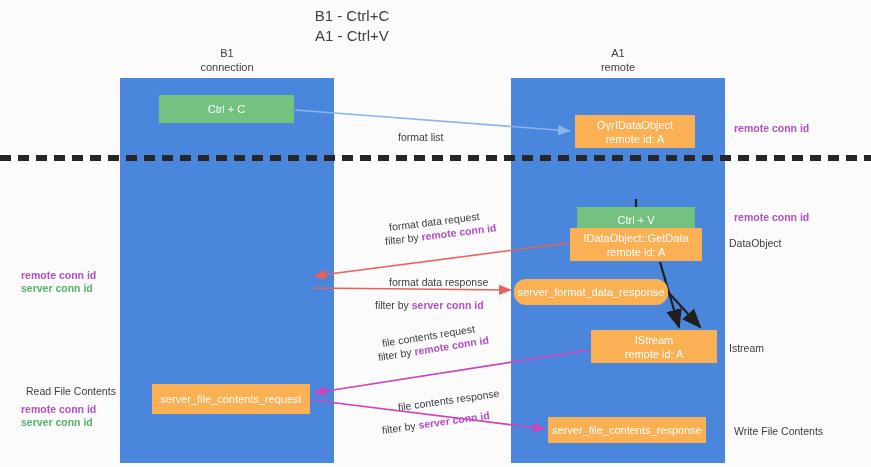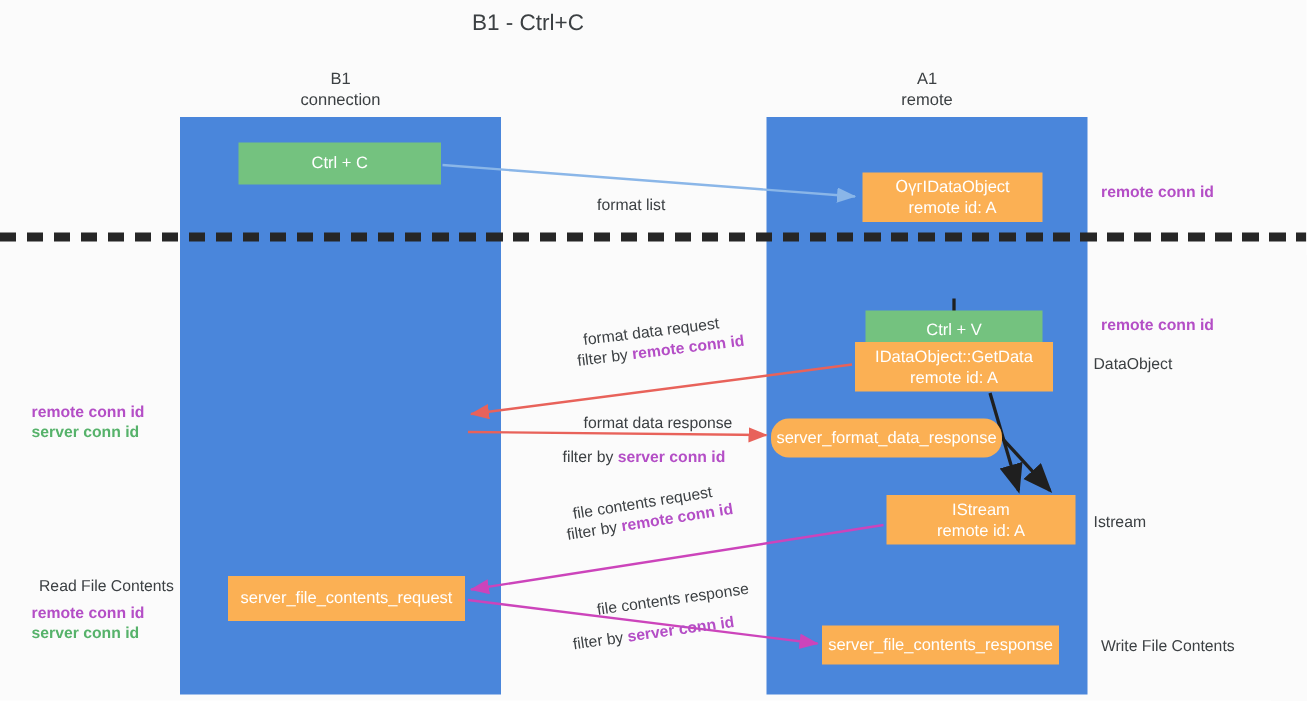--- a/index.html
+++ b/index.html
@@ -138,20 +138,21 @@
 </head>
 <body>
 
 <div id="canvas">
 
   <div class="lane" id="lane-b1"></div>
   <div class="lane" id="lane-a1"></div>
 
   <div class="title-block">
     <div>B1 - Ctrl+C</div>
+    <div>A1 - Ctrl+V</div>
   </div>
 
   <div class="col-head" id="head-b1">
     <div>B1</div>
     <div>connection</div>
   </div>
   <div class="col-head" id="head-a1">
     <div>A1</div>
     <div>remote</div>
   </div>

